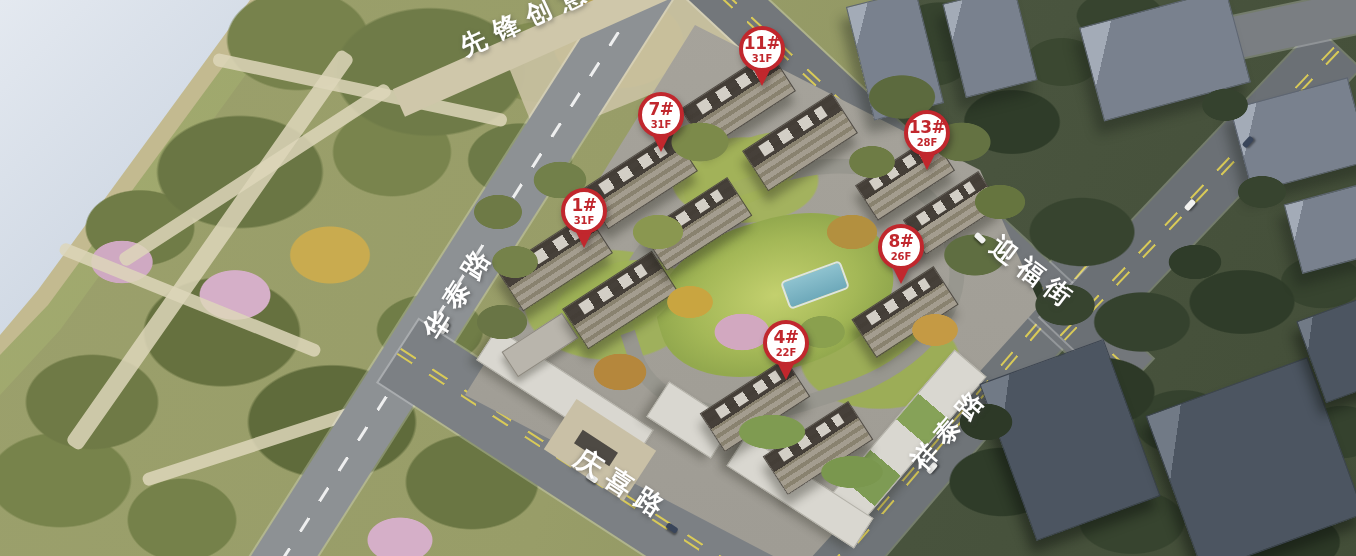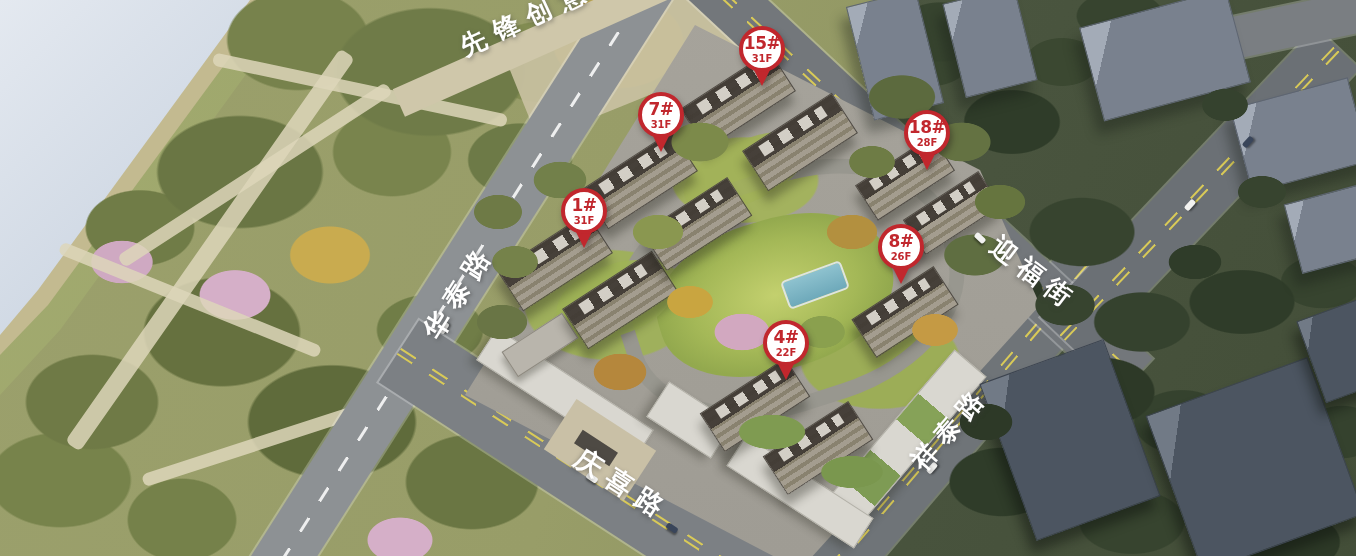--- a/index.html
+++ b/index.html
@@ -290,28 +290,28 @@
   </div>
   <div class="pin pin--7">
     <div class="pin-head">
       <span class="pin-num">7#</span>
       <span class="pin-floor">31F</span>
     </div>
     <div class="pin-tail"></div>
   </div>
   <div class="pin pin--11">
     <div class="pin-head">
-      <span class="pin-num">15#</span>
+      <span class="pin-num">11#</span>
       <span class="pin-floor">31F</span>
     </div>
     <div class="pin-tail"></div>
   </div>
   <div class="pin pin--13">
     <div class="pin-head">
-      <span class="pin-num">18#</span>
+      <span class="pin-num">13#</span>
       <span class="pin-floor">28F</span>
     </div>
     <div class="pin-tail"></div>
   </div>
   <div class="pin pin--8">
     <div class="pin-head">
       <span class="pin-num">8#</span>
       <span class="pin-floor">26F</span>
     </div>
     <div class="pin-tail"></div>

